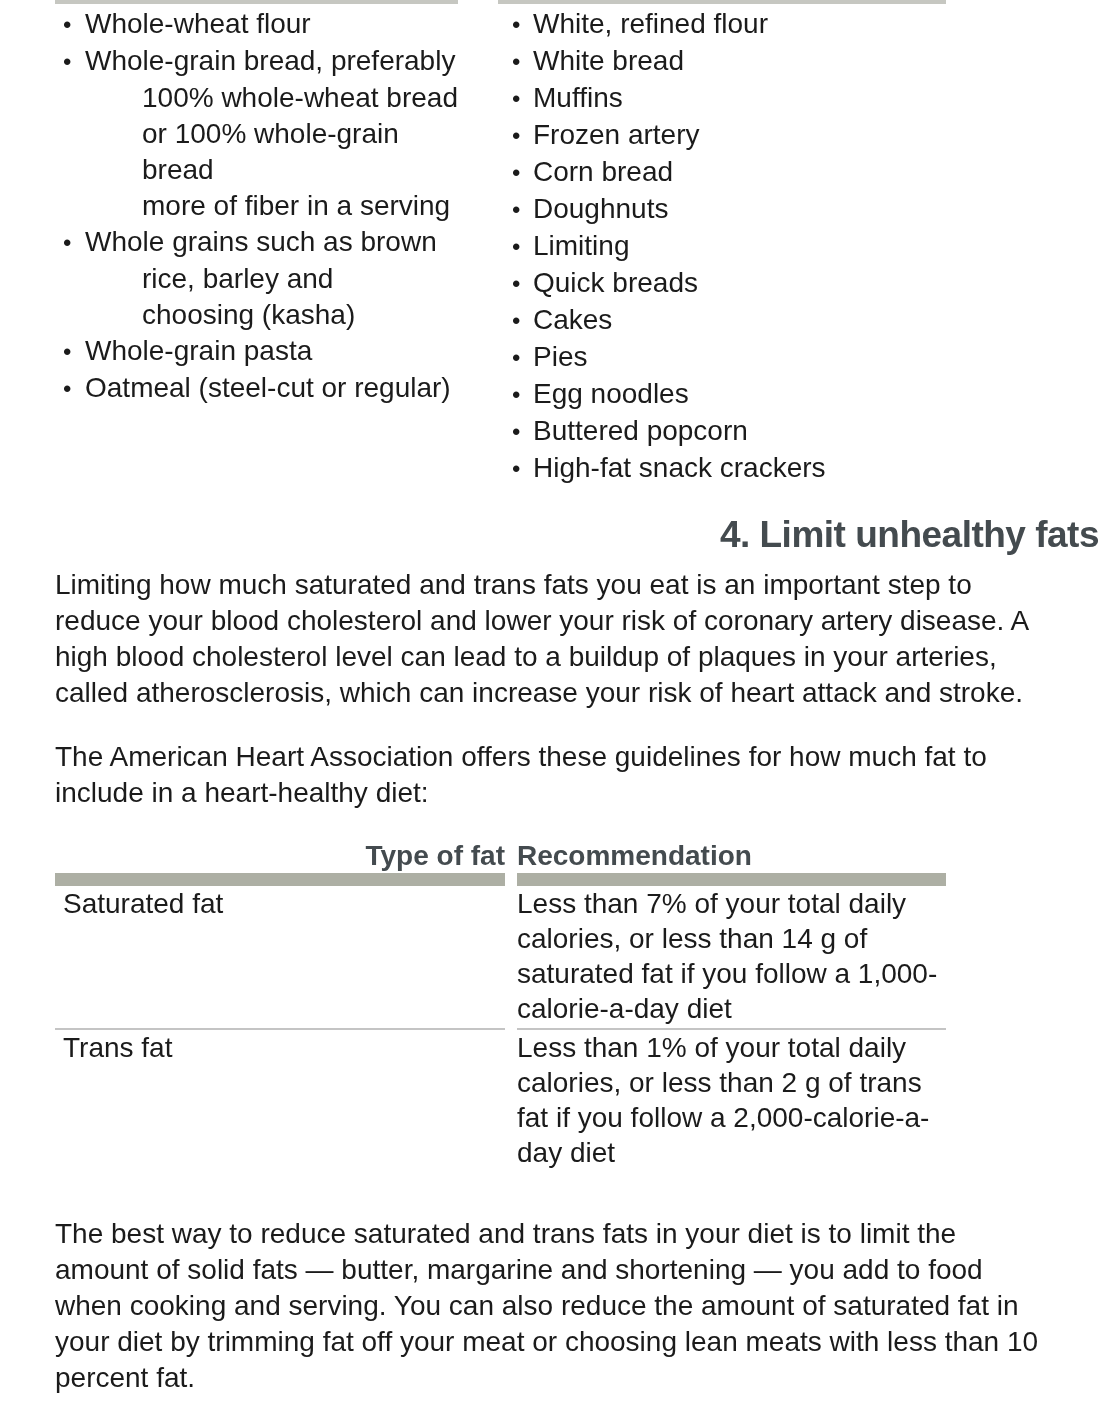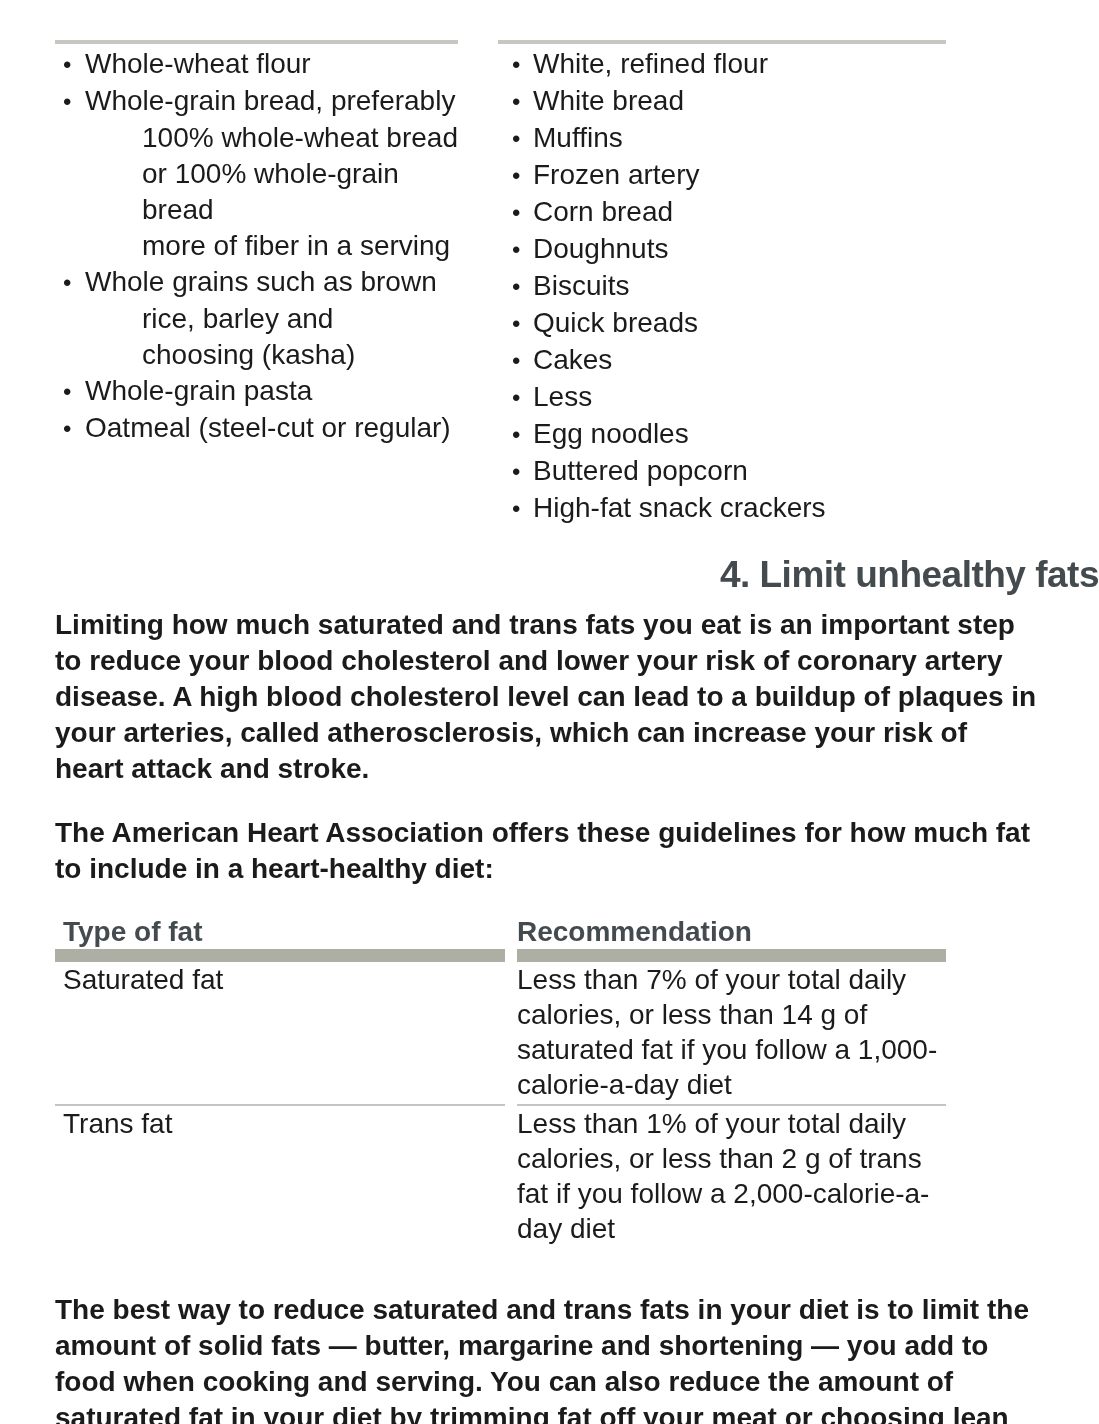--- a/index.html
+++ b/index.html
@@ -24,21 +24,20 @@
     line-height:36px;
   }
   .content{padding-left:55px;}
 
   
   .food-table{
     display:grid;
     grid-template-columns:403px 448px;
     column-gap:40px;
     width:891px;
-    margin-top:40px;
   }
   .food-col{
     border-top:4px solid var(--top-border);
     padding-top:2px;
   }
   .food-item{list-style:none;}
   .li-line{white-space:nowrap;}
   .col-choose .li-line.first{padding-left:8px;}
   .col-choose .li-line.cont{padding-left:87px;}
   .col-avoid  .li-line.first{padding-left:14px;}
@@ -57,42 +56,41 @@
     font-size:37px;
     line-height:44px;
     font-weight:bold;
     color:var(--heading);
     letter-spacing:-0.5px;
     text-align:right;
   }
   p.body-para{
     max-width:985px;
     margin:0 10px 28px 0;
-    font-weight:bold;
   }
   p.closing{
     margin-top:46px;
     margin-bottom:0;
   }
 
   
   .fat-table{
     margin-top:24px;
     display:grid;
     grid-template-columns:450px 429px;
     column-gap:12px;
     width:891px;
   }
   .fat-table .hcell{
     font-weight:bold;
     color:var(--heading);
     line-height:34px;
     border-bottom:13px solid var(--header-bar);
   }
-  .fat-table .hcell.c1{padding-left:8px;}
+  .fat-table .hcell.c1{padding-left:8px;text-align:right;}
   .fat-table .cell{
     padding-top:0;
     line-height:35px;
   }
   .fat-table .cell.c1{padding-left:8px;}
   .fat-table .row1{border-bottom:2px solid var(--row-divider);padding-bottom:2px;}
 </style>
 </head>
 <body>
 
@@ -138,30 +136,30 @@
           <div class="food-item">
             <div class="li-line first"><span class="bullet">•</span><span>Frozen artery</span></div>
           </div>
           <div class="food-item">
             <div class="li-line first"><span class="bullet">•</span><span>Corn bread</span></div>
           </div>
           <div class="food-item">
             <div class="li-line first"><span class="bullet">•</span><span>Doughnuts</span></div>
           </div>
           <div class="food-item">
-            <div class="li-line first"><span class="bullet">•</span><span>Biscuits</span></div>
+            <div class="li-line first"><span class="bullet">•</span><span>Limiting</span></div>
           </div>
           <div class="food-item">
             <div class="li-line first"><span class="bullet">•</span><span>Quick breads</span></div>
           </div>
           <div class="food-item">
             <div class="li-line first"><span class="bullet">•</span><span>Cakes</span></div>
           </div>
           <div class="food-item">
-            <div class="li-line first"><span class="bullet">•</span><span>Less</span></div>
+            <div class="li-line first"><span class="bullet">•</span><span>Pies</span></div>
           </div>
           <div class="food-item">
             <div class="li-line first"><span class="bullet">•</span><span>Egg noodles</span></div>
           </div>
           <div class="food-item">
             <div class="li-line first"><span class="bullet">•</span><span>Buttered popcorn</span></div>
           </div>
           <div class="food-item">
             <div class="li-line first"><span class="bullet">•</span><span>High-fat snack crackers</span></div>
           </div>

